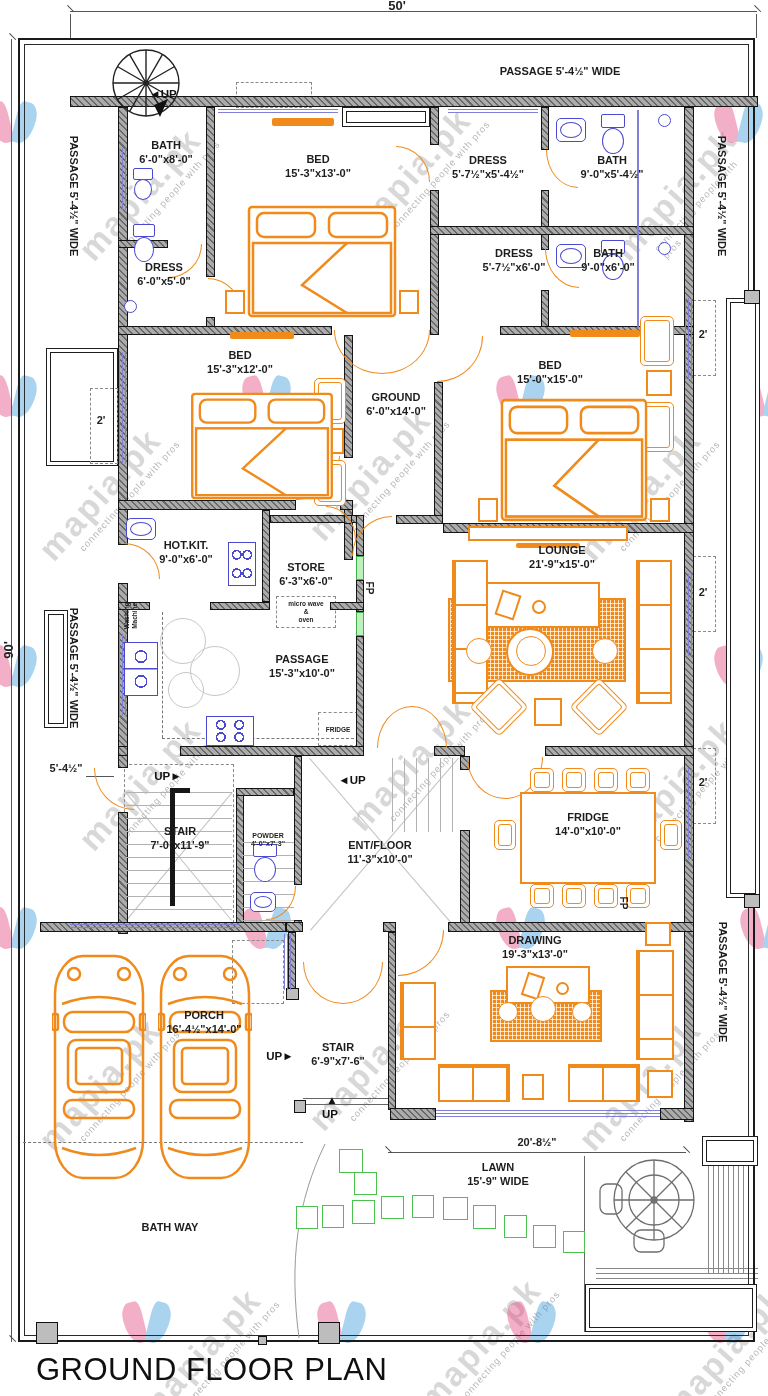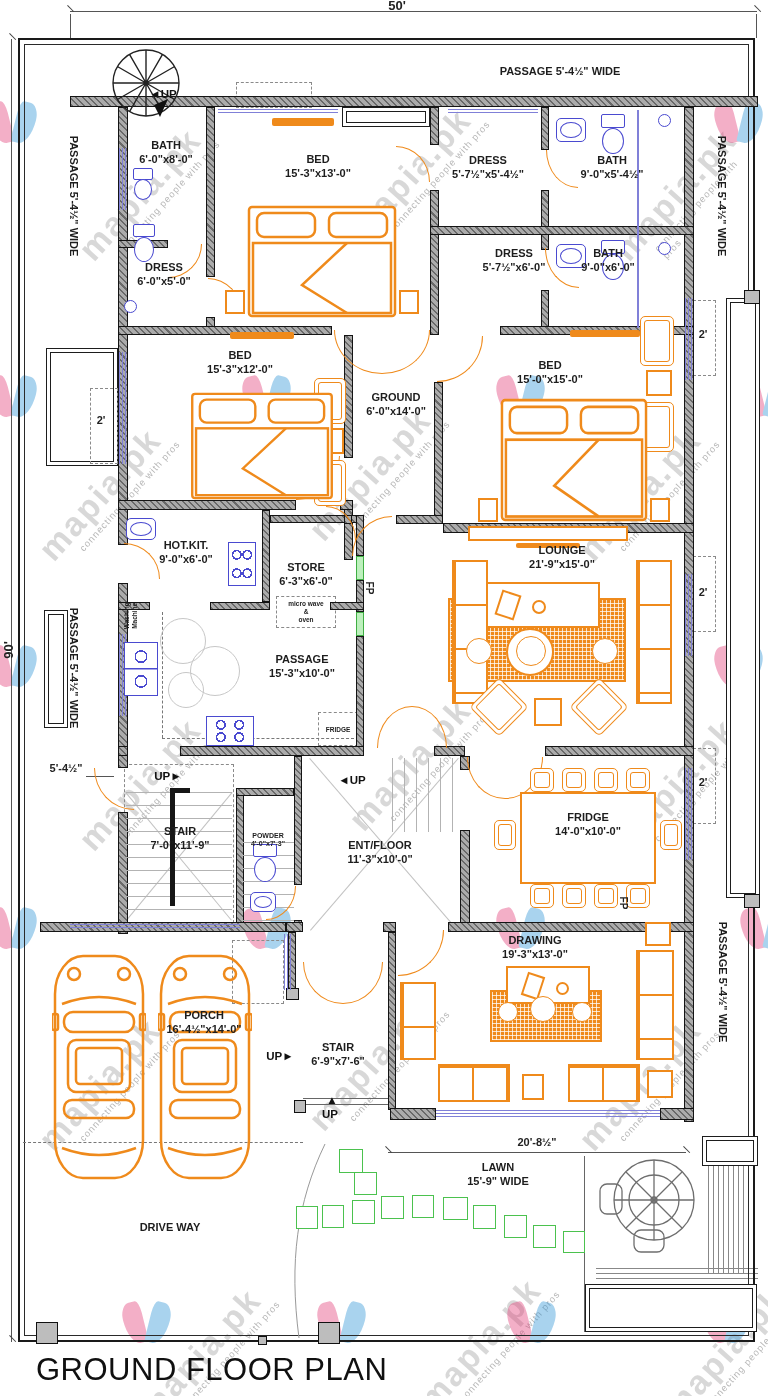--- a/index.html
+++ b/index.html
@@ -589,21 +589,21 @@
     </div>
   <div class="lbl" style="left:338px;top:1040px">
       <div>STAIR</div>
       <div>6'-9"x7'-6"</div>
     </div>
   <div class="lbl" style="left:498px;top:1160px">
       <div>LAWN</div>
       <div>15'-9" WIDE</div>
     </div>
   <div class="lbl" style="left:170px;top:1220px">
-      <div>DRIVE WAY</div>
+      <div>BATH WAY</div>
     </div>
 
   <div class="ulbl" style="left:163px;top:88px"><span>◄</span><span>UP</span></div>
   <div class="ulbl" style="left:168px;top:770px"><span>UP</span><span>►</span></div>
   <div class="ulbl" style="left:352px;top:774px"><span>◄</span><span>UP</span></div>
   <div class="ulbl" style="left:280px;top:1050px"><span>UP</span><span>►</span></div>
   <div class="ulbl" style="left:332px;top:1094px"><span>▲</span></div>
   <div class="ulbl" style="left:330px;top:1108px"><span>UP</span></div>
 
   <div class="fplbl" style="left:369px;top:588px">FP</div>

